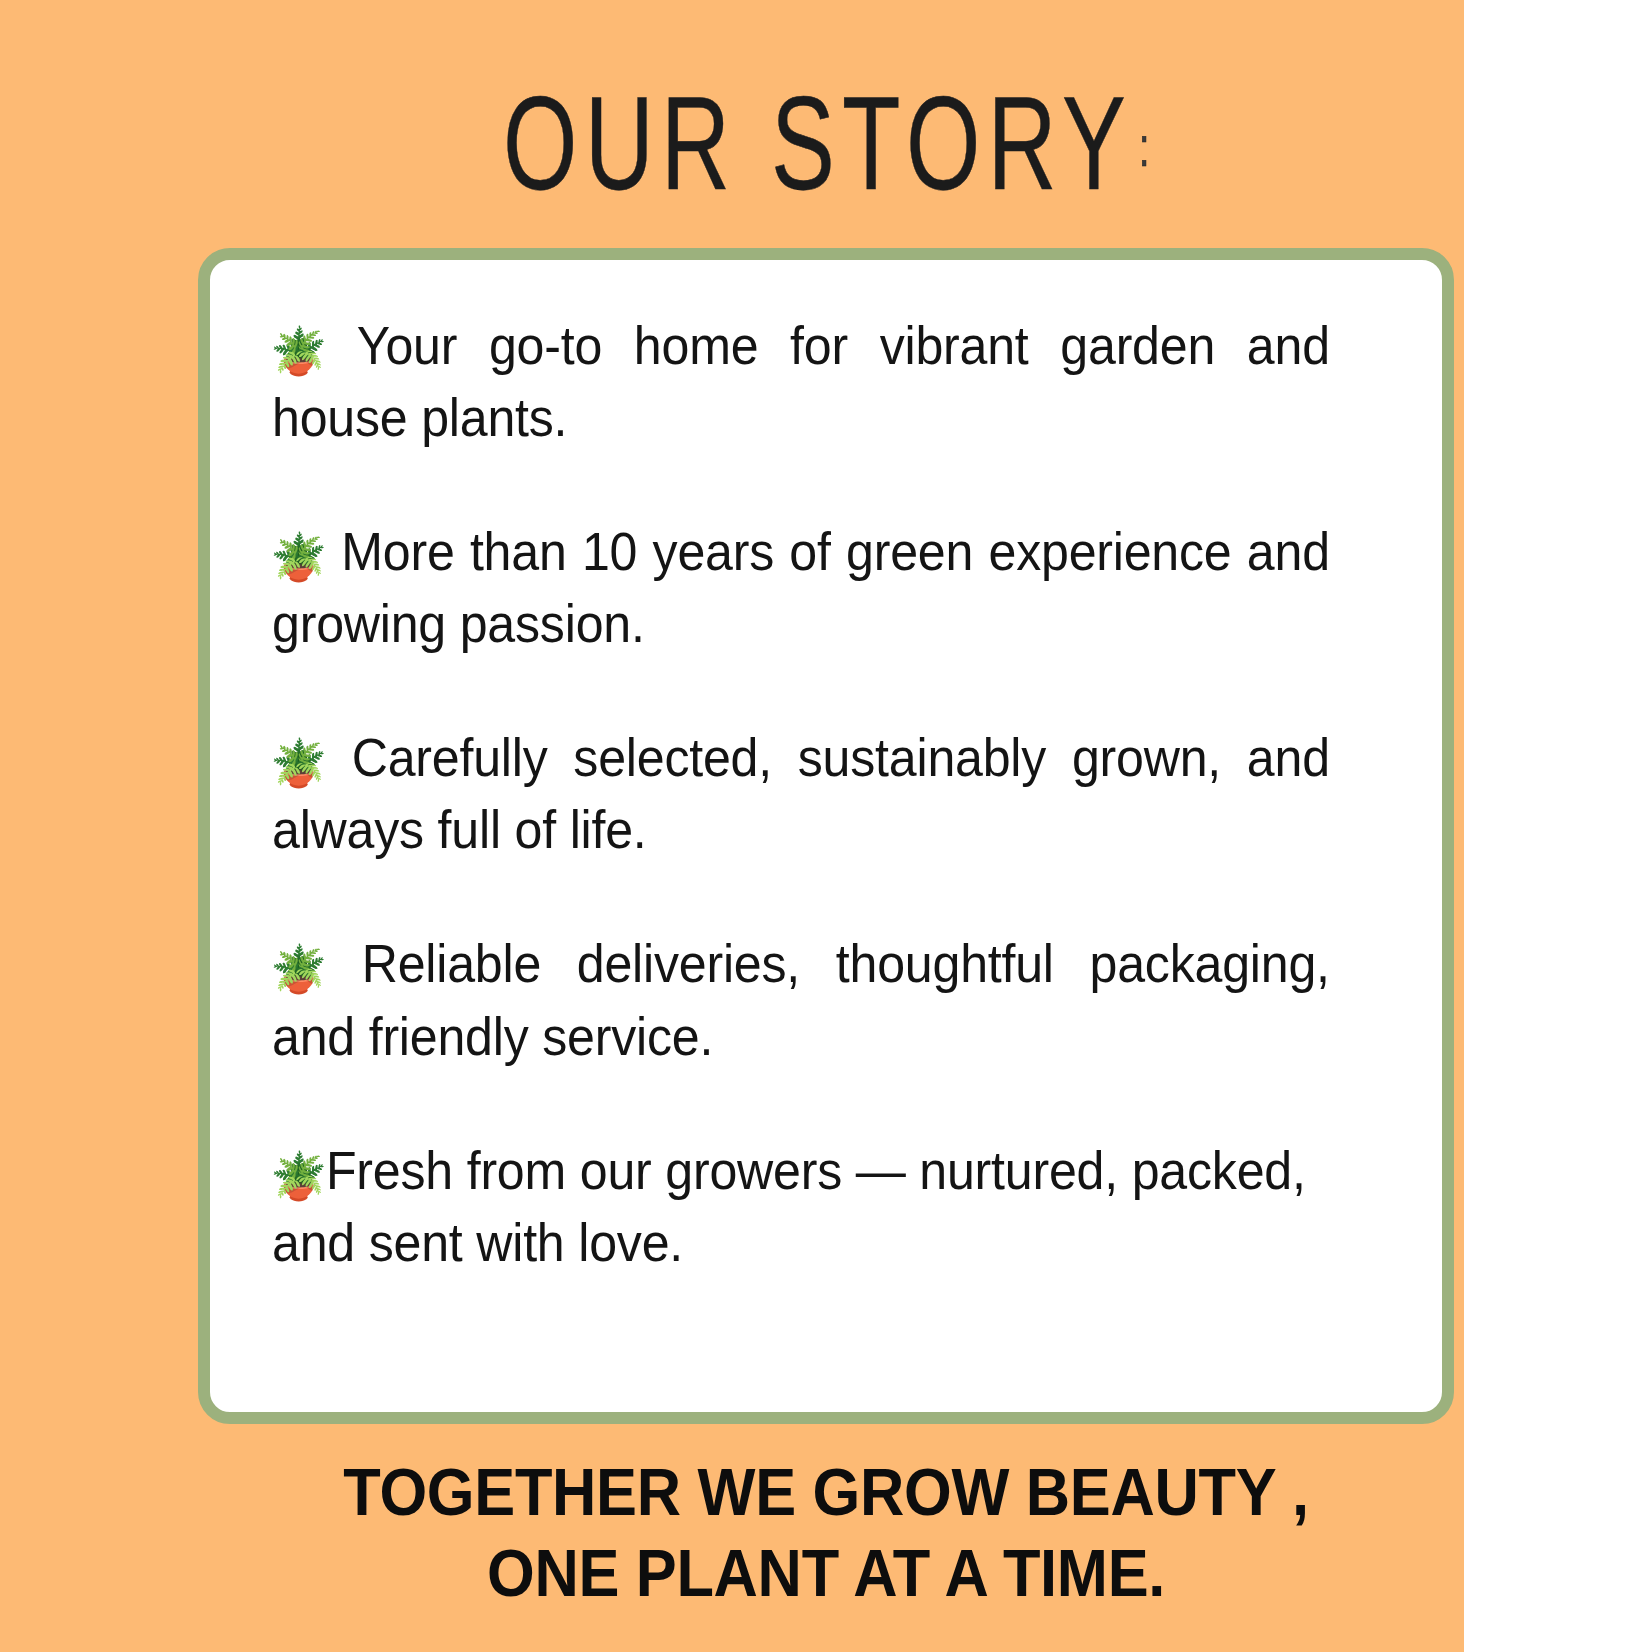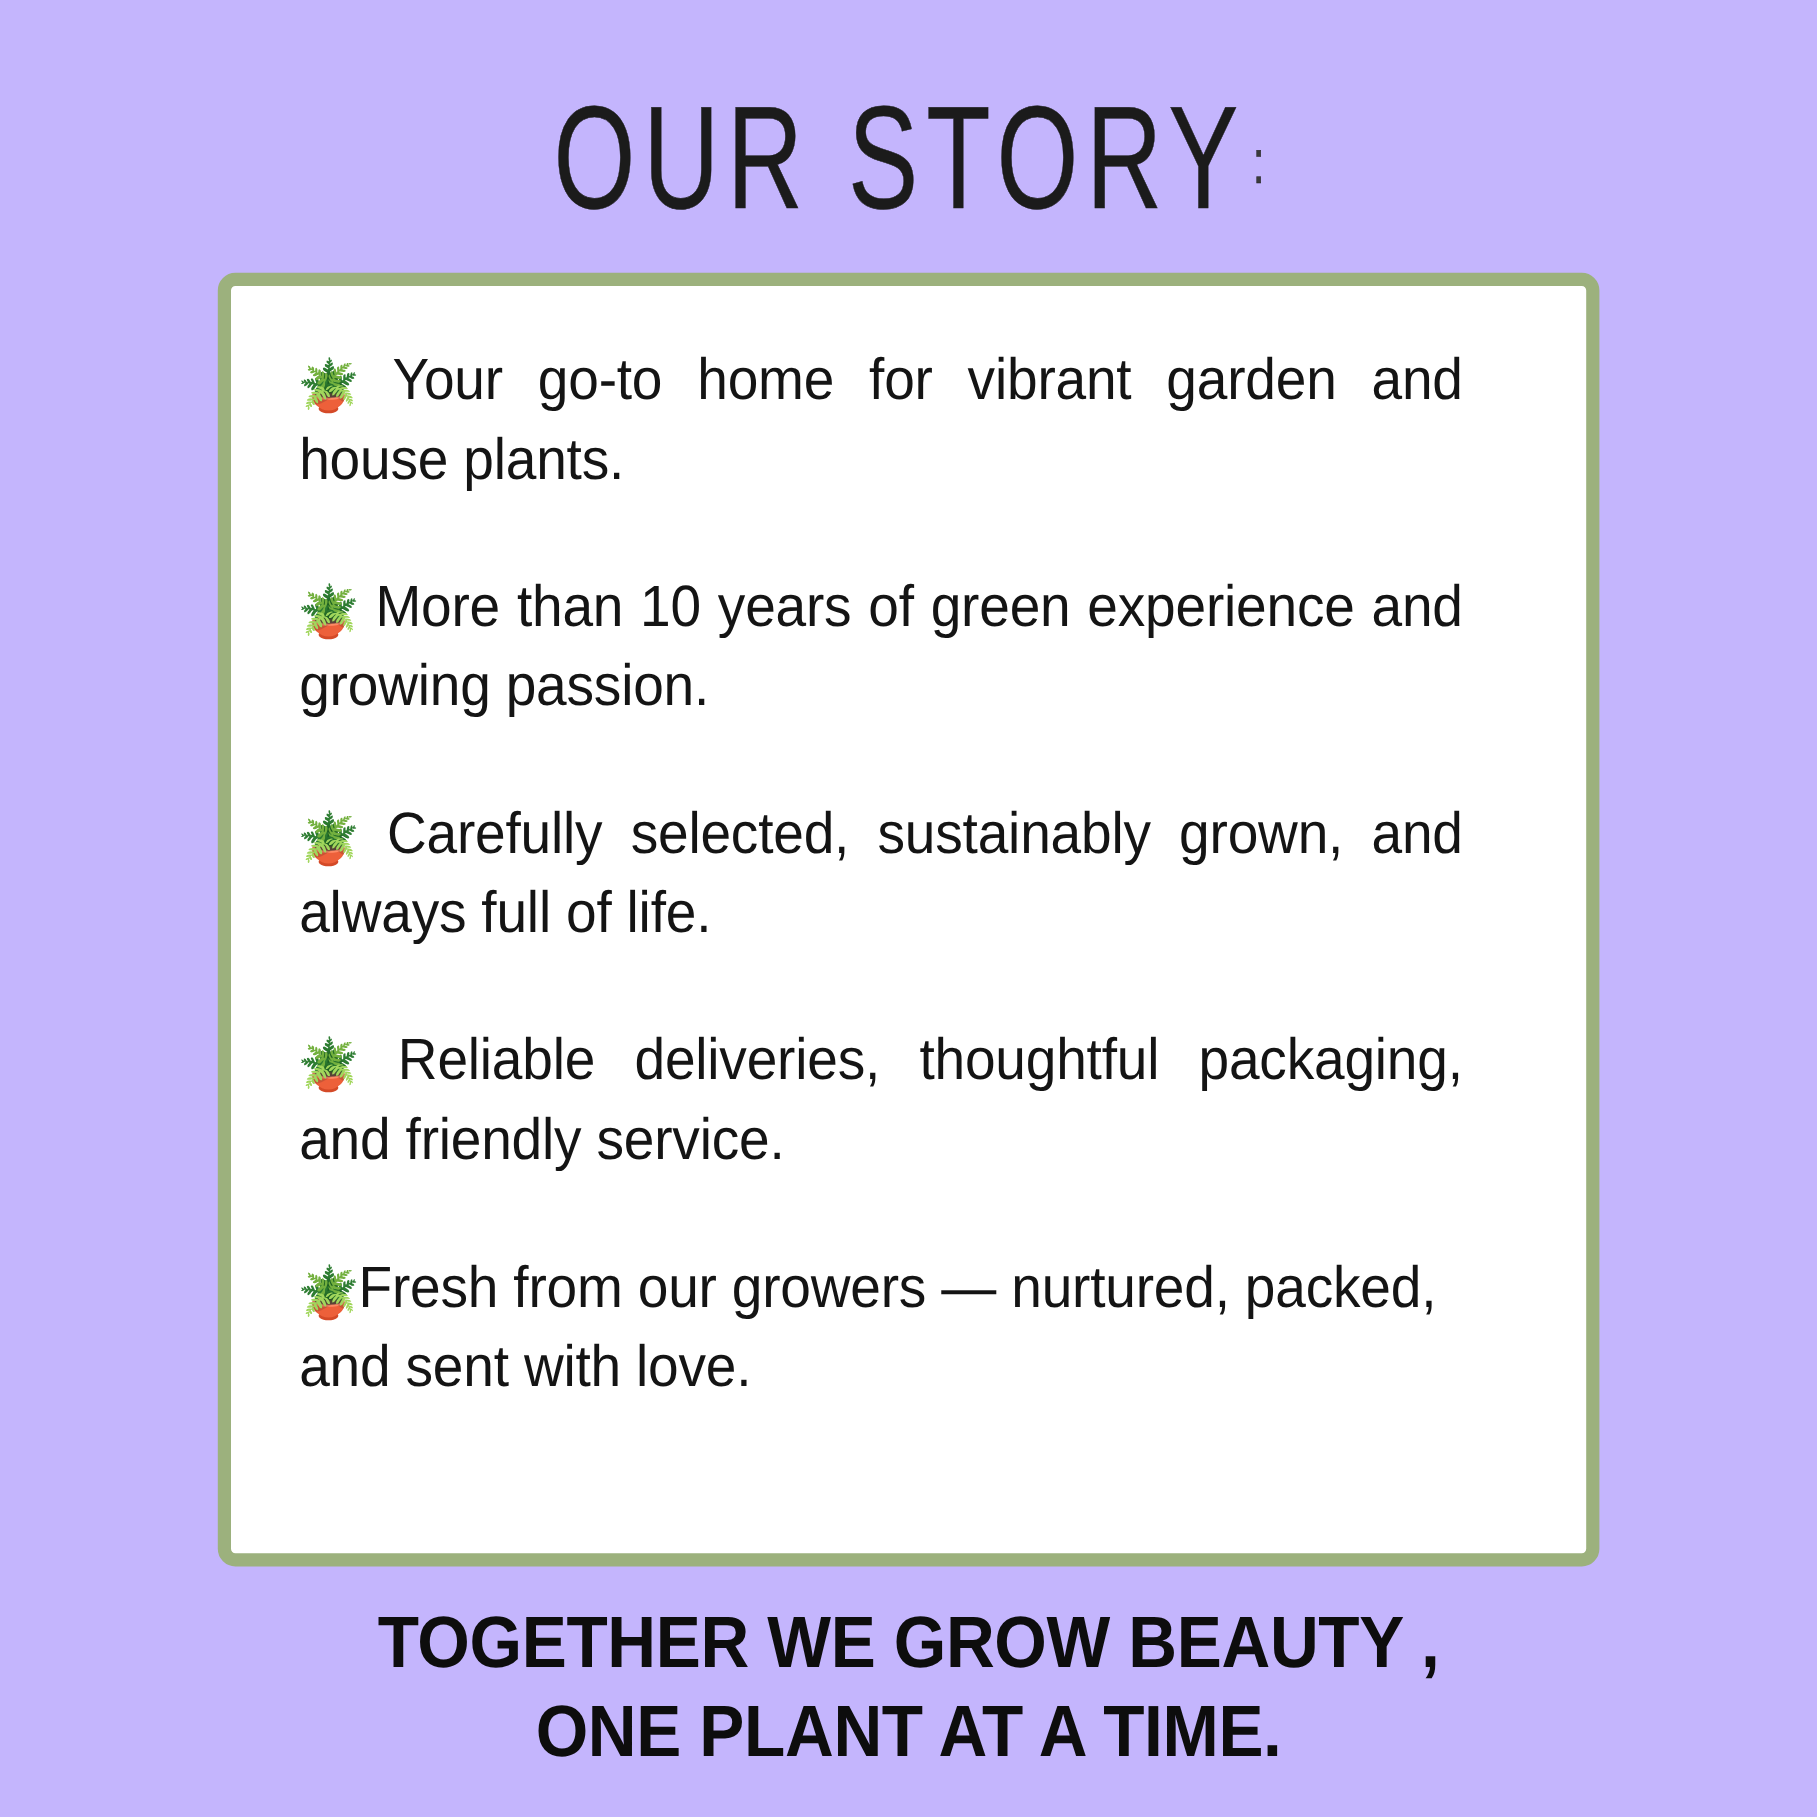--- a/index.html
+++ b/index.html
@@ -3,23 +3,23 @@
 <meta charset="utf-8">
 <style>
   html, body {
     margin: 0;
     padding: 0;
     background: #ffffff;
   }
 
   .page {
     position: relative;
-    width: 1652px;
+    width: 1464px;
     height: 1652px;
-    background: #c4b5fd;
+    background: #fdba74;
     overflow: hidden;
     font-family: "Liberation Sans", sans-serif;
     -webkit-font-smoothing: antialiased;
   }
 
   
   .title-wrap {
     position: absolute;
     left: 0;
     top: 78px;
@@ -51,21 +51,21 @@
 
   
   .card {
     position: absolute;
     left: 198px;
     top: 248px;
     width: 1256px;          
     height: 1176px;
     box-sizing: border-box;
     border: 12px solid #9cb17d;
-    border-radius: 16px;
+    border-radius: 32px;
     background: #ffffff;
   }
 
   .card-inner {
     position: absolute;
     left: 62px;
     top: 50px;
     width: 1058px;
   }
 

